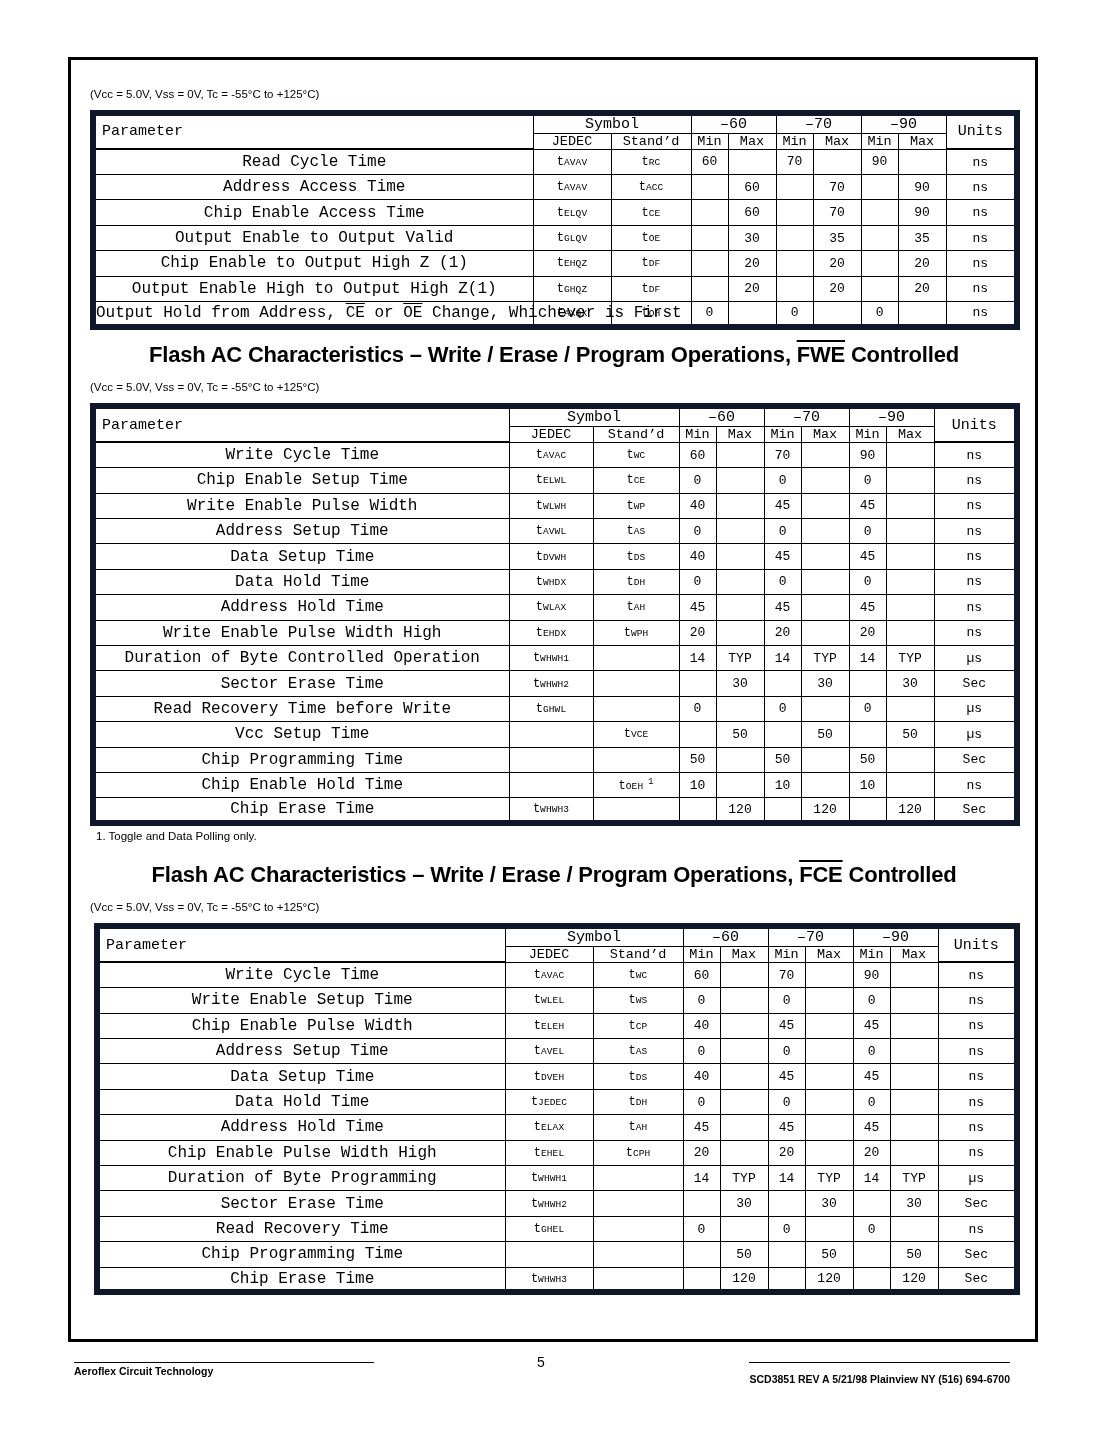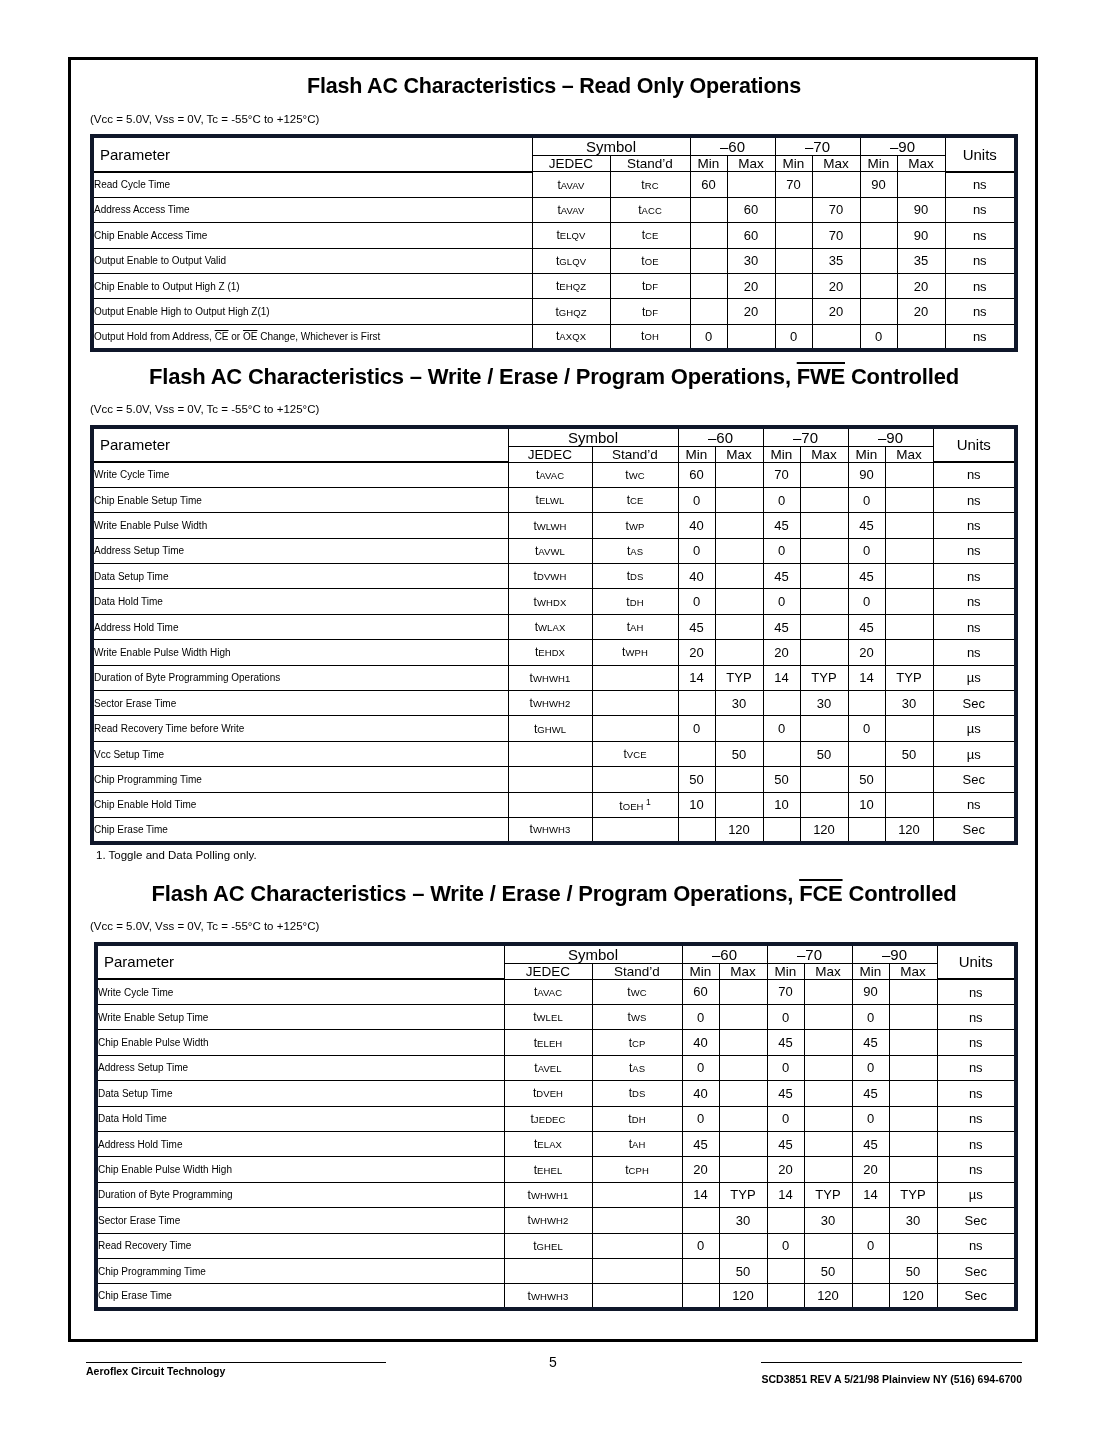--- a/index.html
+++ b/index.html
@@ -66,21 +66,22 @@
     font-size: 13px;
   }
   table.ac td, table.ac th {
     border: 1px solid #000;
     padding: 0;
     vertical-align: middle;
     font-weight: normal;
     box-sizing: border-box;
   }
   table.ac {
-    border: 4px solid #0f172a;
+    border: 6px solid #0f172a;
+    font-family: Liberation Mono, monospace;
   }
   .hdr-row td, .hdr-row th {
     font-weight: bold;
     text-align: center;
     border-bottom: 2px solid #000;
   }
   .hdr-row2 td {
     font-weight: bold;
     text-align: center;
     border-bottom: 2.5px solid #000;
@@ -103,24 +104,24 @@
   }
   .th-speed {
     font-size: 15px;
     border-bottom: 1px solid #000 !important;
   }
   .th-sub {
     font-size: 13.5px;
   }
 
   td.p-cell {
-    text-align: left;
+    text-align: center;
     padding-left: 6px;
     height: 25.4px;
-    font-size: 10px;
+    font-size: 16px;
     white-space: nowrap;
   }
   td.sym {
     text-align: center;
     font-size: 12px;
     white-space: nowrap;
   }
   td.num {
     text-align: center;
     font-size: 13px;
@@ -139,21 +140,21 @@
   }
 
   
   #table1 { width: 924px; }
   #table2 { width: 924px; }
   #table3 { width: 924px; }
 
   
   .footer {
     position: absolute;
-    left: 68px;
+    left: 56px;
     top: 1352px;
     width: 970px;
     height: 40px;
   }
   .foot-left {
     position: absolute;
     left: 18px;
     top: 10px;
     width: 300px;
     border-top: 1.5px solid #000;
@@ -181,21 +182,20 @@
   }
 </style>
 </head>
 <body>
 
 <div class="page-frame"></div>
 
 <div class="content">
 
   <div>
-    <div class="sec-title t1">Flash AC Characteristics – Read Only Operations</div>
     <div class="sec-sub">(Vcc = 5.0V, Vss = 0V, Tc = -55°C to +125°C)</div>
     <table class="ac" id="table1">
       <colgroup>
         <col style="width:440px">
         <col style="width:78px">
         <col style="width:80px">
         <col style="width:37px">
           <col style="width:48px">
         <col style="width:37px">
           <col style="width:48px">
@@ -441,21 +441,21 @@
             <td class="sym"><span>t</span><span class="sub">WPH</span></td>
             <td class="num">20</td>
             <td class="num"></td>
             <td class="num">20</td>
             <td class="num"></td>
             <td class="num">20</td>
             <td class="num"></td>
             <td class="unit">ns</td>
           </tr>
           <tr>
-            <td class="p-cell">Duration of Byte Programming Operations</td>
+            <td class="p-cell">Duration of Byte Controlled Operation</td>
             <td class="sym"><span>t</span><span class="sub">WHWH1</span></td>
             <td class="sym"></td>
             <td class="num">14</td>
             <td class="num">TYP</td>
             <td class="num">14</td>
             <td class="num">TYP</td>
             <td class="num">14</td>
             <td class="num">TYP</td>
             <td class="unit">µs</td>
           </tr>

